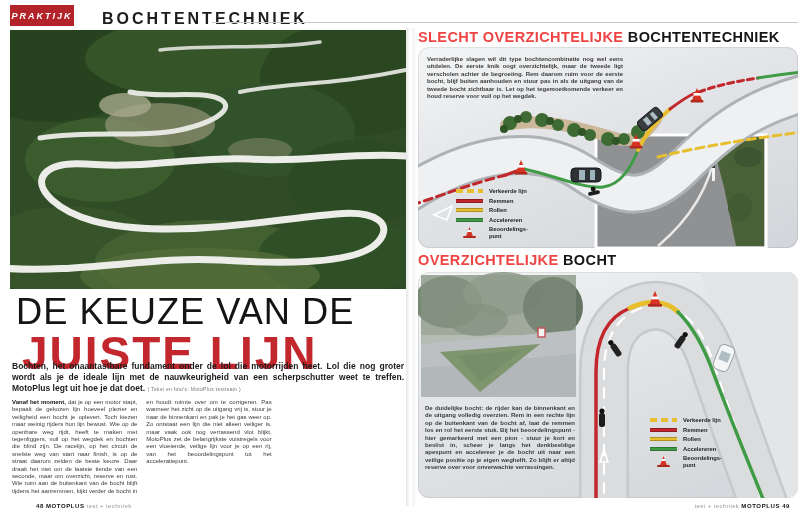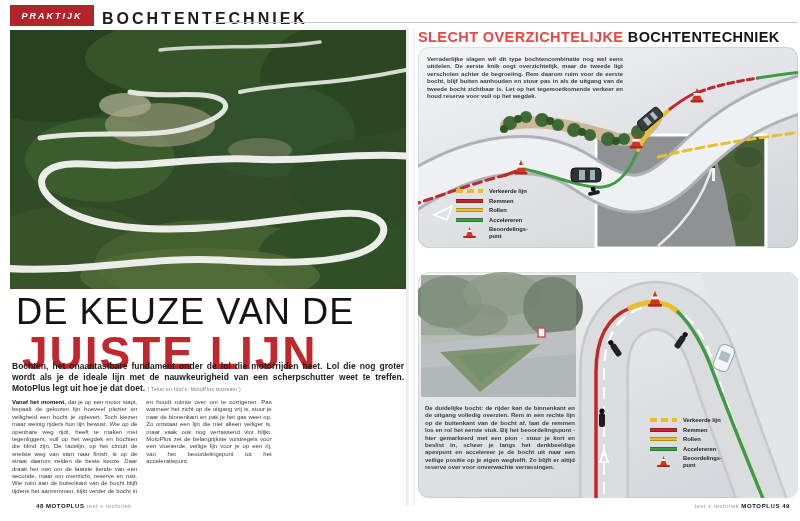--- a/index.html
+++ b/index.html
@@ -4,21 +4,21 @@
 <style>
   * { margin:0; padding:0; box-sizing:border-box; }
   html,body { background:#ffffff; }
   .canvas {
     position:relative; width:800px; height:521px; background:#fff;
     font-family:"Liberation Sans", sans-serif; overflow:hidden;
   }
   .abs { position:absolute; }
 
   
-  .kicker-box { left:10px; top:5px; width:84px; height:21px; background:#b2242a;
+  .kicker-box { left:10px; top:5px; width:64px; height:21px; background:#b2242a;
     display:flex; align-items:center; justify-content:center; }
   .kicker-box span { color:#fff; font-size:9px; font-weight:bold; font-style:italic; letter-spacing:2px; }
   .section-title { left:102px; top:10px; font-size:16px; font-weight:bold; letter-spacing:3px; color:#1d1d1d; }
   .header-rule { left:212px; top:22px; width:586px; height:1px; background:#c9c9c9; }
 
   
   .gutter { left:406px; top:28px; width:9px; height:478px;
     background:linear-gradient(90deg, rgba(0,0,0,.10), rgba(0,0,0,0) 45%, rgba(0,0,0,0) 55%, rgba(0,0,0,.06)); }
 
   
@@ -232,20 +232,21 @@
         </div>
       <div class="lrow">
           <span class="cone-wrap">
             <span class="cone"></span>
           </span>
           <span class="ltext"><span>Beoordelings-</span><br><span>punt</span></span>
         </div>
     </div>
   </div>
 
+  <div class="abs rp-head rp-head2"><span class="red">OVERZICHTELIJKE</span>&nbsp;<span class="blk">BOCHT</span></div>
 
   <div class="abs panel panel2">
     <svg width="380" height="226" viewBox="0 0 380 226">
 
       <path d="M 282,0 L 380,0 L 380,226 L 322,226 C 322,150 300,55 282,0" fill="#e3e5e7"></path>
 
       <g fill="none" stroke-linecap="round">
         <path stroke="#c6c9cc" stroke-width="50" d="M 186,240 L 186,100 C 186,42 225,32 242,34 C 270,37 285,60 295,90 C 310,135 330,190 350,245"></path>
         <path stroke="#dadcde" stroke-width="45" d="M 186,240 L 186,100 C 186,42 225,32 242,34 C 270,37 285,60 295,90 C 310,135 330,190 350,245"></path>
         <path stroke="#ffffff" stroke-width="2.2" stroke-dasharray="10 9" d="M 186,240 L 186,100 C 186,42 225,32 242,34 C 270,37 285,60 295,90 C 310,135 330,190 350,245"></path>

